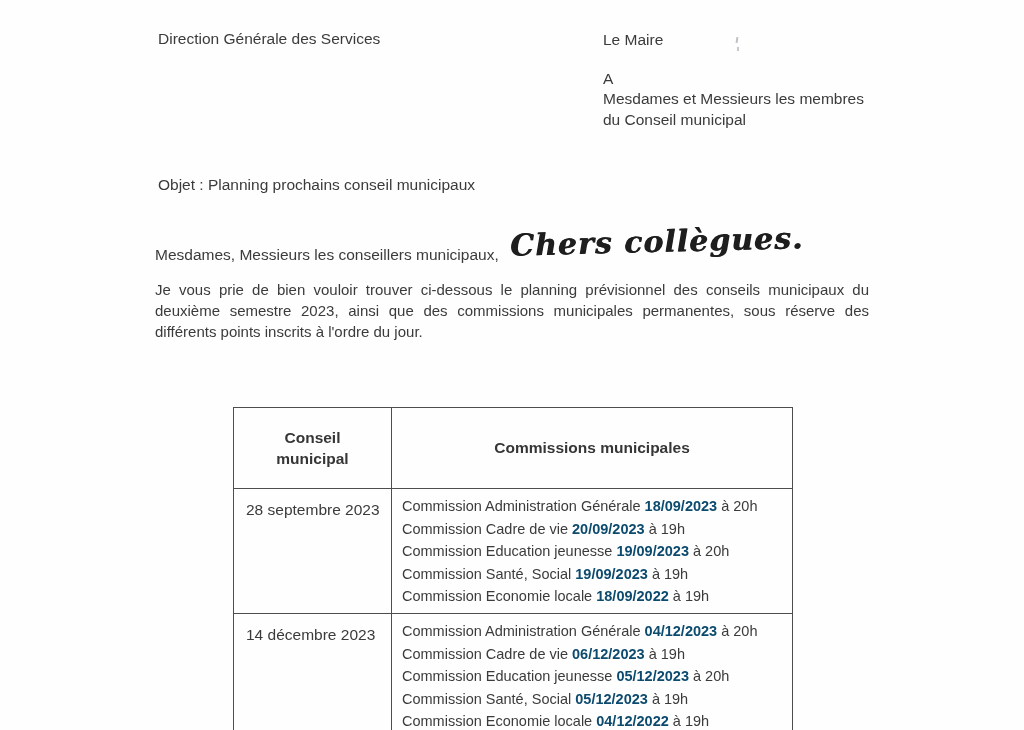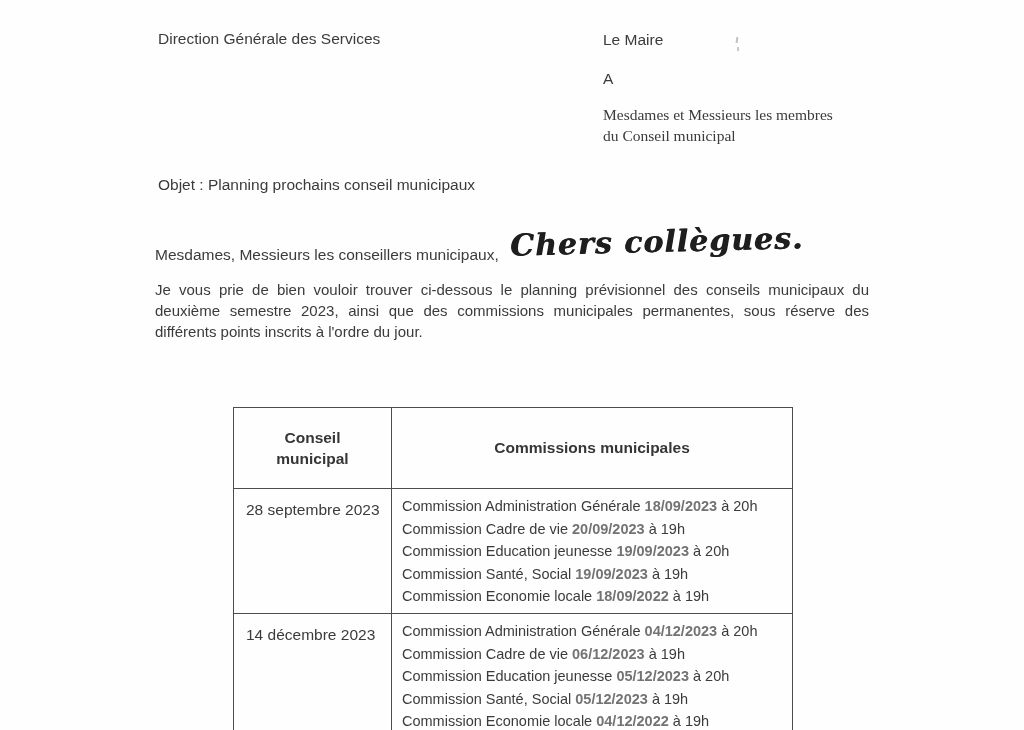--- a/index.html
+++ b/index.html
@@ -10,21 +10,21 @@
     color:#3b3b3b;
     position:relative;
     overflow:hidden;
   }
   .sheet { position:absolute; inset:0; background:#fefefe; }
   .abs { position:absolute; }
 
   .sender { left:158px; top:30px; font-size:15.5px; }
   .recipient-from { left:603px; top:31px; font-size:15.5px; }
   .recipient-to-label { left:603px; top:70px; font-size:15.5px; }
-  .addressee { left:603px; top:104px; font-size:15.5px; line-height:21px;font-family:Liberation Serif, serif; }
+  .addressee { left:603px; top:88px; font-size:15.5px; line-height:21px; }
 
   .subject { left:158px; top:176px; font-size:15.5px; }
 
   .salutation { left:155px; top:246px; font-size:15.5px; }
   .handwriting {
     left:510px; top:224px;
     font-family:"DejaVu Serif", serif;
     font-style:italic; font-weight:bold;
     font-size:30px; color:#1e1e1e;
     letter-spacing:1px;
@@ -60,21 +60,21 @@
     font-size:15.5px;
   }
   td.comm-cell {
     vertical-align:top;
     padding:6px 4px 5px 10px;
     font-size:14.5px;
     line-height:22.6px;
   }
   tr.row1 { height:109px; }
   tr.row2 { height:112px; }
-  .comm-line b { color:#737373; }
+  .comm-line b { color:#0c4a6e; }
 
   .speck1 {
     left:736px; top:37px; width:2px; height:6px;
     background:#9aa0a8; opacity:.65; transform:rotate(8deg);
   }
   .speck2 {
     left:737px; top:47px; width:2px; height:4px;
     background:#8d93a0; opacity:.5;
   }
 </style>

